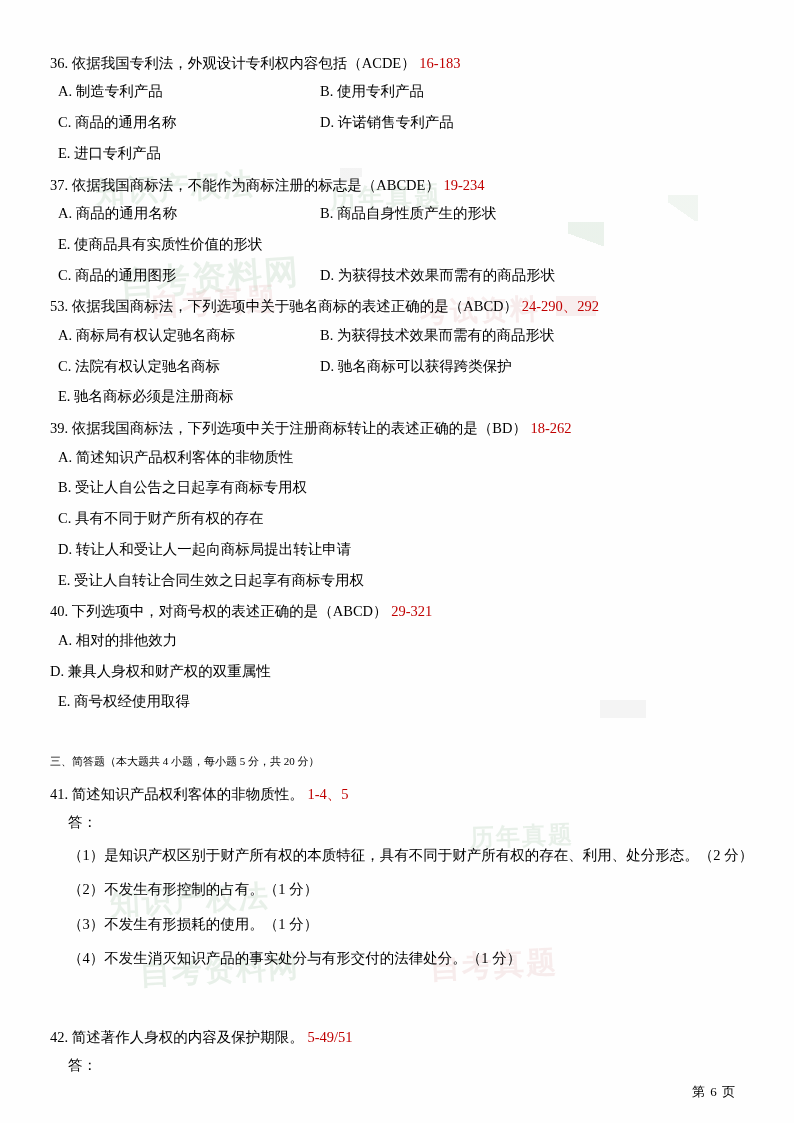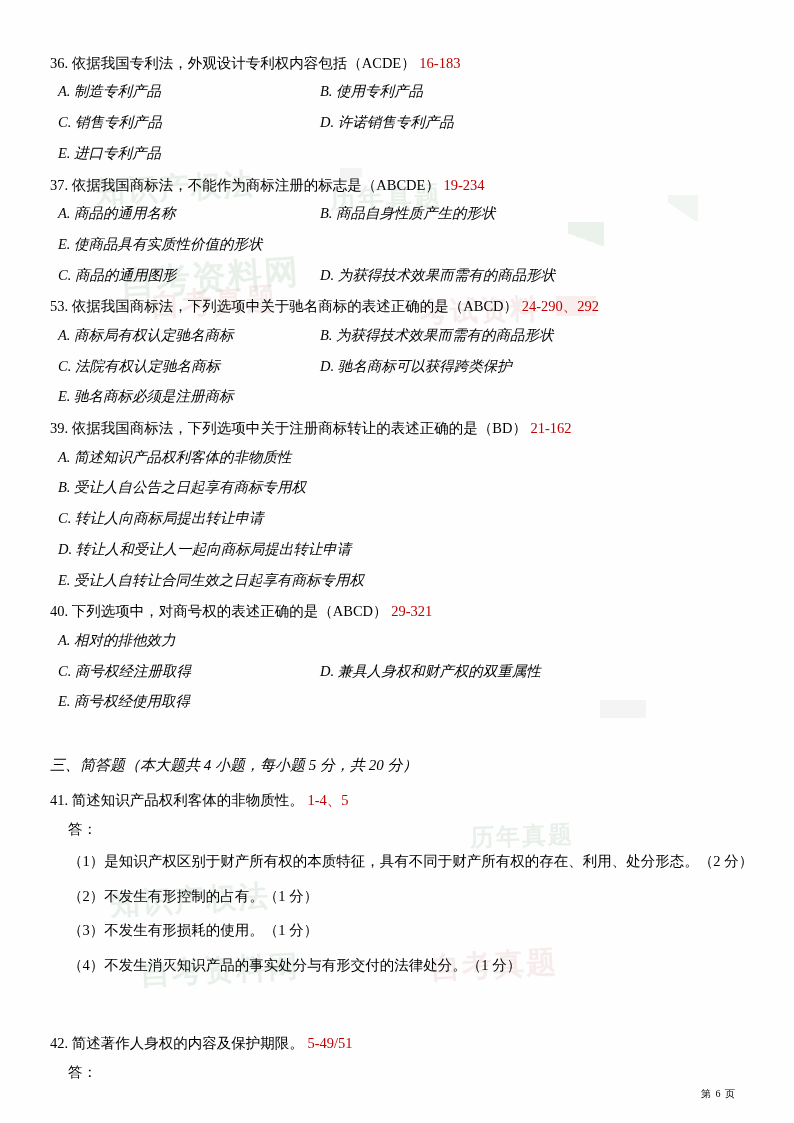--- a/index.html
+++ b/index.html
@@ -61,37 +61,35 @@
   .ref {
     color: #c00000;
     font-family: "Liberation Serif", serif;
   }
   .opts {
     margin: 0 0 7px 0;
   }
   .opt-row {
     display: flex;
     margin: 0 0 9px 0;
-    font-style: italic;
   }
   .opt {
     font-size: 14.5px;
     line-height: 1.5;
     white-space: nowrap;
   }
   .opt.col-a { width: 262px; flex: 0 0 262px; padding-left: 8px; }
   .opt.col-b { flex: 1 1 auto; }
   .opt.full  { padding-left: 8px; }
 
   .section-head {
-    font-size: 15px;
+    font-size: 11px;
     line-height: 1.6;
     margin: 40px 0 12px 0;
     white-space: nowrap;
-    font-style: italic;
   }
   .ans-label {
     font-size: 14.5px;
     line-height: 1.5;
     margin: 0 0 10px 0;
     padding-left: 18px;
   }
   .ans-item {
     font-size: 14.5px;
     line-height: 1.55;
@@ -99,21 +97,21 @@
     padding-left: 18px;
     white-space: nowrap;
   }
 
   .spacer-lg { height: 40px; }
 
   .footer {
     position: absolute;
     right: 58px;
     bottom: 22px;
-    font-size: 10px;
+    font-size: 13px;
     letter-spacing: 1px;
     z-index: 2;
   }
 </style>
 </head>
 <body>
 
 <div class="page">
 
   <div class="watermarks">
@@ -140,21 +138,21 @@
   <div class="content">
 
     <div class="q">
       <p class="q-stem"><span>36. 依据我国专利法，外观设计专利权内容包括（ACDE）</span> <span class="ref">16-183</span></p>
       <div class="opts">
         <div class="opt-row">
           <div class="opt col-a">A. 制造专利产品</div>
           <div class="opt col-b">B. 使用专利产品</div>
         </div>
         <div class="opt-row">
-          <div class="opt col-a">C. 销售专利产品</div>
+          <div class="opt col-a">C. 商品的通用名称</div>
           <div class="opt col-b">D. 许诺销售专利产品</div>
         </div>
         <div class="opt-row">
           <div class="opt col-a">E. 进口专利产品</div>
         </div>
       </div>
     </div>
 
     <div class="q">
       <p class="q-stem"><span>37. 依据我国商标法，不能作为商标注册的标志是（ABCDE）</span> <span class="ref">19-234</span></p>
@@ -184,48 +182,47 @@
           <div class="opt col-a">C. 法院有权认定驰名商标</div>
           <div class="opt col-b">D. 驰名商标可以获得跨类保护</div>
         </div>
         <div class="opt-row">
           <div class="opt col-a">E. 驰名商标必须是注册商标</div>
         </div>
       </div>
     </div>
 
     <div class="q">
-      <p class="q-stem"><span>39. 依据我国商标法，下列选项中关于注册商标转让的表述正确的是（BD）</span> <span class="ref">21-162</span></p>
+      <p class="q-stem"><span>39. 依据我国商标法，下列选项中关于注册商标转让的表述正确的是（BD）</span> <span class="ref">18-262</span></p>
       <div class="opts">
         <div class="opt-row">
           <div class="opt full">A. 简述知识产品权利客体的非物质性</div>
         </div>
         <div class="opt-row">
           <div class="opt full">B. 受让人自公告之日起享有商标专用权</div>
         </div>
         <div class="opt-row">
-          <div class="opt full">C. 转让人向商标局提出转让申请</div>
+          <div class="opt full">C. 具有不同于财产所有权的存在</div>
         </div>
         <div class="opt-row">
           <div class="opt full">D. 转让人和受让人一起向商标局提出转让申请</div>
         </div>
         <div class="opt-row">
           <div class="opt full">E. 受让人自转让合同生效之日起享有商标专用权</div>
         </div>
       </div>
     </div>
 
     <div class="q">
       <p class="q-stem"><span>40. 下列选项中，对商号权的表述正确的是（ABCD）</span> <span class="ref">29-321</span></p>
       <div class="opts">
         <div class="opt-row">
           <div class="opt col-a">A. 相对的排他效力</div>
         </div>
         <div class="opt-row">
-          <div class="opt col-a">C. 商号权经注册取得</div>
           <div class="opt col-b">D. 兼具人身权和财产权的双重属性</div>
         </div>
         <div class="opt-row">
           <div class="opt col-a">E. 商号权经使用取得</div>
         </div>
       </div>
     </div>
 
     <p class="section-head">三、简答题（本大题共 4 小题，每小题 5 分，共 20 分）</p>
 

